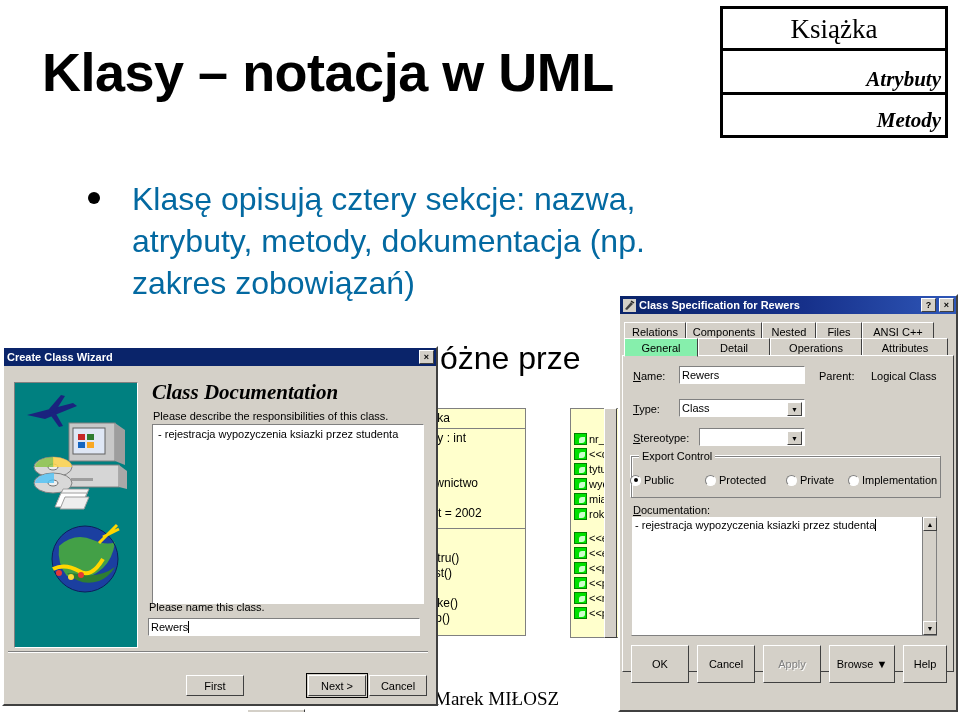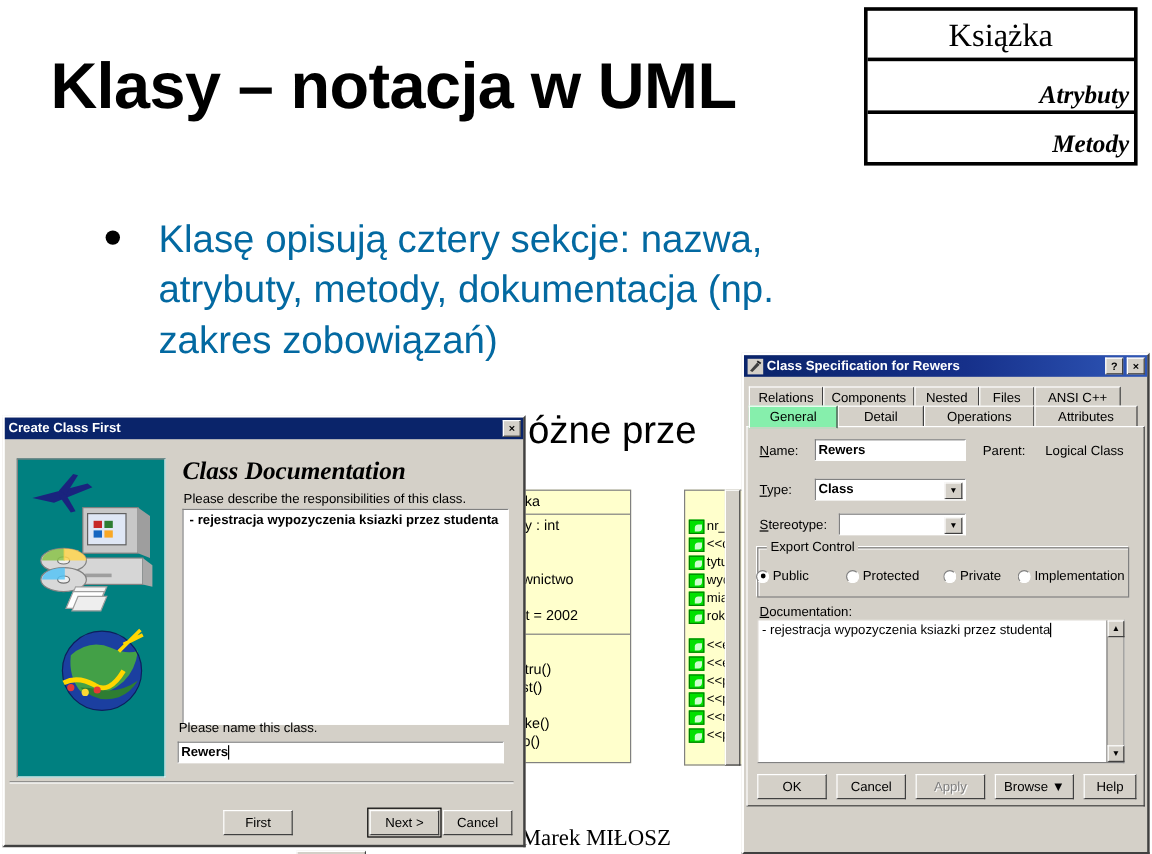--- a/index.html
+++ b/index.html
@@ -81,21 +81,21 @@
     font-size:11px; text-align:center; display:flex;
     align-items:center; justify-content:center;
     font-family:"Liberation Sans", sans-serif;
   }
   .btn.default { outline:1px solid #000; outline-offset:1px; }
   .btn.disabled { color:#808080; text-shadow:1px 1px 0 #fff; }
   .field {
     background:#fff; color:#000; font-size:11px;
     border-top:1px solid #808080; border-left:1px solid #808080;
     border-right:1px solid #fff; border-bottom:1px solid #fff;
-    padding:1px 2px; overflow:hidden; white-space:nowrap;font-weight:bold;
+    padding:1px 2px; overflow:hidden; white-space:nowrap;
   }
   .lbl { font-size:11px; color:#000; white-space:nowrap; }
   .u { text-decoration:underline; }
 
   
   #wizard { left:2px; top:346px; width:436px; height:360px; }
   #wizard-illustration {
     position:absolute; left:10px; top:34px; width:124px; height:266px;
     background:#008080; border-top:1px solid #808080; border-left:1px solid #808080;
     border-right:1px solid #fff; border-bottom:1px solid #fff; overflow:hidden;
@@ -170,21 +170,21 @@
   .vscroll {
     position:absolute; right:0; top:0; width:14px; height:100%;
     background:#d4d0c8; border-left:1px solid #808080;
   }
   .vscroll .arrow {
     position:absolute; left:0; width:14px; height:14px; background:#d4d0c8;
     border-top:1px solid #fff; border-left:1px solid #fff;
     border-right:1px solid #404040; border-bottom:1px solid #404040;
     display:flex; align-items:center; justify-content:center; font-size:7px;
   }
-  .cs-btn { position:absolute; top:289px; height:21px; }
+  .cs-btn { position:absolute; top:289px; height:38px; }
 
   
   .yellow-box {
     position:absolute; background:#ffffcc; border:1px solid #808080;
     font-size:12px; color:#000; overflow:hidden;
   }
   .yb-sec { border-bottom:1px solid #808080; padding:2px 3px; }
   .yb-sec:last-child { border-bottom:none; }
   .yb-line { white-space:nowrap; line-height:15px; }
 
@@ -303,21 +303,21 @@
       <span class="tree-ico"></span>
       <span>&lt;&lt;p</span>
     </div>
 </div>
 <div class="scrollcol" style="left:604px; top:408px; height:230px;"></div>
 
 <div id="footer-author">Marek MIŁOSZ</div>
 
 <div class="win" id="wizard">
   <div class="titlebar tb-flat-navy">
-    <span class="tb-title">Create Class First</span>
+    <span class="tb-title">Create Class Wizard</span>
     <span class="tb-btn">×</span>
   </div>
 
   <div id="wizard-illustration">
     <svg width="122" height="264" viewBox="0 0 122 264">
 
       <path d="M12 32 L58 20 L62 23 L30 36 Z" fill="#1a237e"></path>
       <path d="M34 26 L46 12 L50 13 L40 29 Z" fill="#1a237e"></path>
       <path d="M34 30 L44 44 L48 43 L40 29 Z" fill="#1a237e"></path>
 

